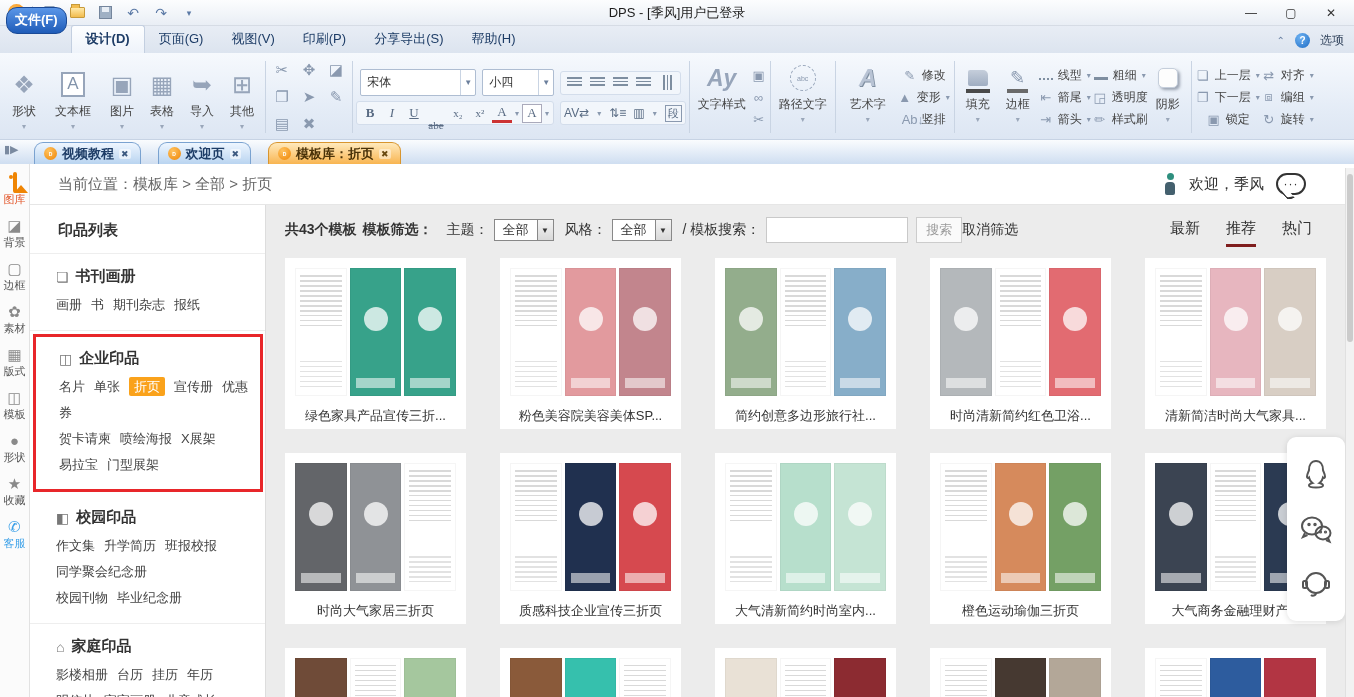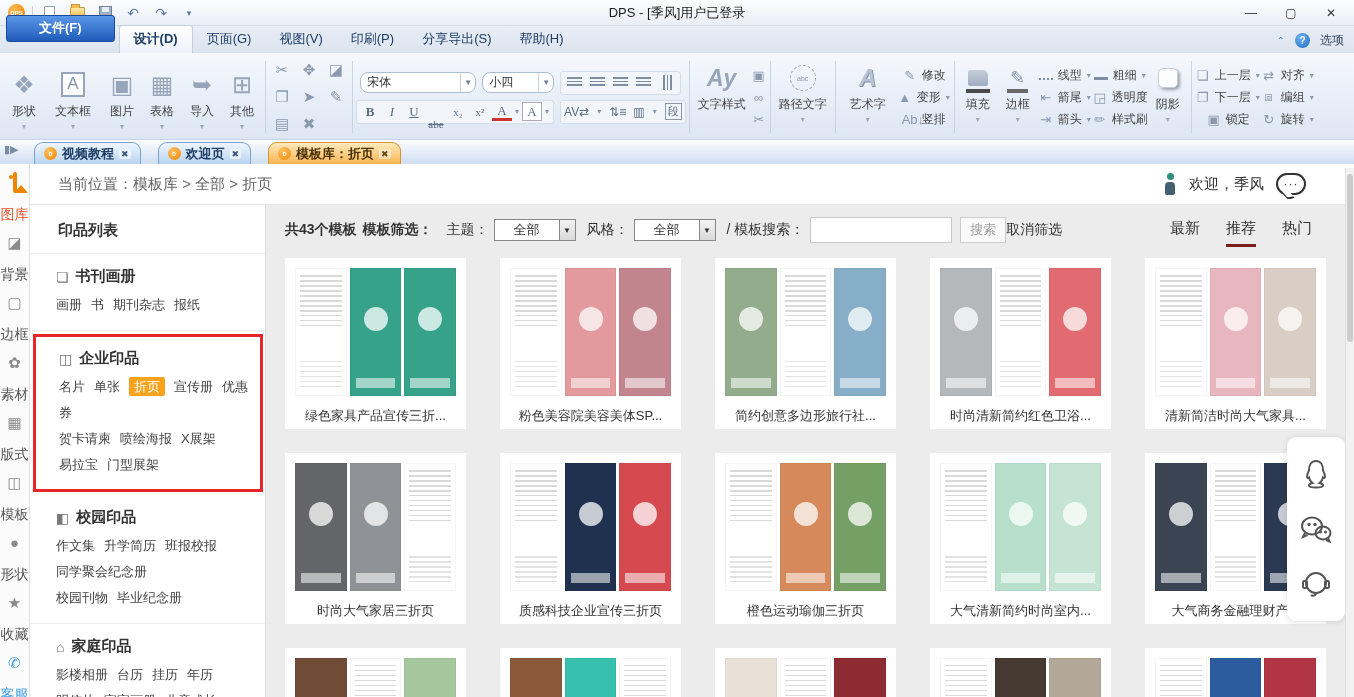--- a/index.html
+++ b/index.html
@@ -25,21 +25,21 @@
   .glyph-caret { font-size:9px; color:#5c7aa6; }
   .tb-title { position:absolute; left:0; right:0; text-align:center; font-size:13px; color:#1d1d1d; pointer-events:none; }
   .winctl { margin-left:auto; display:flex; gap:26px; padding-right:8px; z-index:2; }
   .winbtn { font-size:12px; color:#333; width:14px; text-align:center; cursor:default; }
 
   
   .menubar { position:absolute; top:26px; left:0; right:0; height:27px;
     background:linear-gradient(#e8edf5,#dce4ef); display:flex; align-items:flex-end; padding-left:6px; }
   .mtab { font-size:13px; color:#1d3c66; padding:4px 14px 5px; border-radius:3px 3px 0 0; cursor:default; }
   .mtab.file { background:linear-gradient(#5a96e8,#1f5cb8); color:#fff; font-weight:bold;
-    border:1px solid #1a4a97; border-radius:3px; margin:0 4px 11px 0; padding:3px 32px 4px; }
+    border:1px solid #1a4a97; border-radius:11px; margin:0 4px 19px 0; padding:3px 8px 4px; }
   .mtab.active { background:linear-gradient(#fdfeff,#eef3fa); border:1px solid #c3cfe0; border-bottom:none; font-weight:bold; }
   .menubar-right { margin-left:auto; display:flex; align-items:center; gap:10px; padding:0 10px 4px 0; }
   .ic-chev { font-size:10px; color:#6b82a3; }
   .ic-help { width:15px; height:15px; border-radius:50%; background:radial-gradient(circle at 35% 30%,#6db2f2,#1f6cc4);
     color:#fff; font-size:10px; font-weight:bold; display:flex; align-items:center; justify-content:center; }
   .opt-label { font-size:12px; color:#33455e; }
 
   
   .ribbon { position:absolute; top:53px; left:0; right:0; height:87px;
     background:linear-gradient(#f6f9fd,#e3ebf6 70%,#dde6f3); border-bottom:1px solid #c7d3e4;
@@ -49,21 +49,21 @@
   .bigbtn { width:40px; display:flex; flex-direction:column; align-items:center; justify-content:flex-start; padding-top:4px; cursor:default; }
   .bigbtn .bicon { height:34px; display:flex; align-items:center; justify-content:center; font-size:24px; color:#97a5ba; }
   .bigbtn .blabel { font-size:12px; color:#444; margin-top:1px; }
   .bigbtn .bcaret { font-size:8px; color:#9aa7ba; margin-top:2px; }
   .bb-wide { width:58px; }
   .ic-textbox { font-size:17px; color:#8394ab; border:2px solid #97a5ba; padding:0 4px; background:#fff; line-height:1.2; }
   .clipgrid { display:grid; grid-template-columns:repeat(3,26px); grid-auto-rows:26px; gap:1px; align-content:center; }
   .clipbtn { display:flex; align-items:center; justify-content:center; font-size:15px; color:#8a99af; }
   .fontcol { display:flex; flex-direction:column; justify-content:center; gap:5px; }
   .frow { display:flex; align-items:center; gap:6px; }
-  .combo { display:flex; align-items:center; height:21px; background:#fff; border:1px solid #aebdd2; border-radius:8px; }
+  .combo { display:flex; align-items:center; height:27px; background:#fff; border:1px solid #aebdd2; border-radius:2px; }
   .combo .cval { font-size:12px; color:#333; padding:0 6px; }
   .combo .carr { width:15px; align-self:stretch; border-left:1px solid #c9d4e3; display:flex; align-items:center; justify-content:center; font-size:8px; color:#6b7f9c; }
   .combo.font { width:116px; } .combo.size { width:72px; }
   .combo.font .cval,.combo.size .cval { flex:1; }
   .btnrow { display:flex; align-items:center; gap:2px; background:#f2f6fb; border:1px solid #d3ddeb; border-radius:3px; padding:1px 3px; height:24px; }
   .aiw { width:21px; height:17px; display:flex; align-items:center; justify-content:center; }
   .ai1 { width:15px; height:11px; background:repeating-linear-gradient(#7e8ea0 0,#7e8ea0 1.5px,transparent 1.5px,transparent 3.5px); }
   .ai-v { transform:rotate(90deg); }
   .fmtbtn { min-width:20px; height:19px; display:flex; align-items:center; justify-content:center; font-size:13px; color:#5a6c84; padding:0 2px; }
   .fb-b { font-weight:bold; font-family:"Liberation Serif",serif; }
@@ -114,21 +114,21 @@
   .welcome { font-size:15px; color:#333; }
   .bubble { width:30px; height:22px; border:2px solid #333; border-radius:11px; position:relative;
     display:flex; align-items:center; justify-content:center; font-size:12px; color:#333; letter-spacing:1px; background:#fff; }
   .bubble:after { content:""; position:absolute; bottom:-6px; left:5px; width:7px; height:7px; background:#fff;
     border-left:2px solid #333; border-bottom:2px solid #333; transform:skewX(35deg) rotate(-10deg); border-radius:0 0 0 3px; }
 
   .strip { position:absolute; top:164px; left:0; width:30px; bottom:0; background:#fbfbfb; border-right:1px solid #e2e2e2;
     display:flex; flex-direction:column; align-items:center; }
   .sitem { display:flex; flex-direction:column; align-items:center; margin-top:11px; cursor:default; }
   .sitem .sicon { font-size:15px; color:#8a8a8a; line-height:1; }
-  .sitem .slabel { font-size:14px; color:#555; margin-top:16px; writing-mode:horizontal-tb; }
+  .sitem .slabel { font-size:11px; color:#555; margin-top:2px; writing-mode:horizontal-tb; }
   .sitem.active .sicon { color:#ef8504; }
   .sitem.active .slabel { color:#e2572b; }
   .sitem.accent .sicon { color:#3aa0e8; }
   .sitem.accent .slabel { color:#3aa0e8; }
   .ic-gallery { width:17px; height:15px; border:2px solid #ef8504; border-radius:2px; position:relative; overflow:hidden; }
   .ic-gallery:before { content:""; position:absolute; bottom:-2px; left:-1px; border-left:7px solid transparent; border-right:7px solid transparent; border-bottom:8px solid #ef8504; }
   .ic-gallery:after { content:""; position:absolute; top:1px; right:2px; width:4px; height:4px; border-radius:50%; background:#ef8504; }
 
   .lpanel { position:absolute; top:205px; left:30px; width:236px; bottom:0; background:#fff; border-right:1px solid #ddd; }
   .ptitle { font-size:15px; font-weight:bold; color:#333; padding:16px 0 13px 28px; border-bottom:1px solid #eee; }
@@ -140,21 +140,21 @@
   .pline span { margin-right:9px; cursor:default; }
   .pline .sel { background:#faa21b; color:#fff; padding:2px 5px; border-radius:2px; }
   .psec.hl { border:3px solid #e8262a; padding:12px 7px 11px 23px; margin:3px 2px 3px 3px; }
 
   
   .main { position:absolute; top:205px; left:267px; right:0; bottom:0; background:#ececec; }
   .filterbar { position:absolute; top:12px; left:18px; display:flex; align-items:center; font-size:14px; color:#333; }
   .filterbar .b { font-weight:bold; margin-right:6px; }
   .flabel { margin:0 2px 0 8px; }
   .fselect { display:flex; align-items:center; height:22px; background:#fff; border:1px solid #888; margin:0 3px; }
-  .fselect .fsv { font-size:13px; padding:0 19px; min-width:34px; }
+  .fselect .fsv { font-size:13px; padding:0 8px; min-width:34px; }
   .fselect .fsa { width:16px; align-self:stretch; background:linear-gradient(#f4f4f4,#d9d9d9); border-left:1px solid #888;
     display:flex; align-items:center; justify-content:center; font-size:8px; color:#333; }
   .fsearch-input { width:142px; height:26px; border:1px solid #c9c9c9; background:#fff; margin:0 8px 0 4px; font-size:13px; padding:0 6px; font-family:inherit; }
   .fsearch-btn { height:26px; padding:0 9px; border:1px solid #ccc; background:#fafafa; color:#999; font-size:13px; }
   .fcancel { color:#333; }
   .sortbar { position:absolute; top:14px; right:42px; display:flex; gap:26px; font-size:15px; color:#333; }
   .sortlink { padding-bottom:6px; cursor:default; }
   .sortlink.active { border-bottom:3px solid #7f1d1d; }
 
   .grid { position:absolute; top:53px; left:18px; width:1042px;
@@ -709,44 +709,44 @@
           <div class="tpanel" style="background: rgb(214, 73, 79);">
             <span class="tdot"></span>
             <span class="tbar"></span>
           </div>
         </div>
         <div class="cap">质感科技企业宣传三折页</div>
       </div>
       <div class="card">
         <div class="thumb">
           <div class="tpanel white" style="background: rgb(255, 255, 255);"></div>
+          <div class="tpanel" style="background: rgb(183, 223, 204);">
+            <span class="tdot"></span>
+            <span class="tbar"></span>
+          </div>
+          <div class="tpanel" style="background: rgb(197, 228, 212);">
+            <span class="tdot"></span>
+            <span class="tbar"></span>
+          </div>
+        </div>
+        <div class="cap">大气清新简约时尚室内...</div>
+      </div>
+      <div class="card">
+        <div class="thumb">
+          <div class="tpanel white" style="background: rgb(255, 255, 255);"></div>
           <div class="tpanel" style="background: rgb(214, 138, 92);">
             <span class="tdot"></span>
             <span class="tbar"></span>
           </div>
           <div class="tpanel" style="background: rgb(116, 160, 101);">
             <span class="tdot"></span>
             <span class="tbar"></span>
           </div>
         </div>
         <div class="cap">橙色运动瑜伽三折页</div>
-      </div>
-      <div class="card">
-        <div class="thumb">
-          <div class="tpanel white" style="background: rgb(255, 255, 255);"></div>
-          <div class="tpanel" style="background: rgb(183, 223, 204);">
-            <span class="tdot"></span>
-            <span class="tbar"></span>
-          </div>
-          <div class="tpanel" style="background: rgb(197, 228, 212);">
-            <span class="tdot"></span>
-            <span class="tbar"></span>
-          </div>
-        </div>
-        <div class="cap">大气清新简约时尚室内...</div>
       </div>
       <div class="card">
         <div class="thumb">
           <div class="tpanel" style="background: rgb(59, 68, 82);">
             <span class="tdot"></span>
             <span class="tbar"></span>
           </div>
           <div class="tpanel white" style="background: rgb(255, 255, 255);"></div>
           <div class="tpanel" style="background: rgb(43, 58, 82);">
             <span class="tdot"></span>

